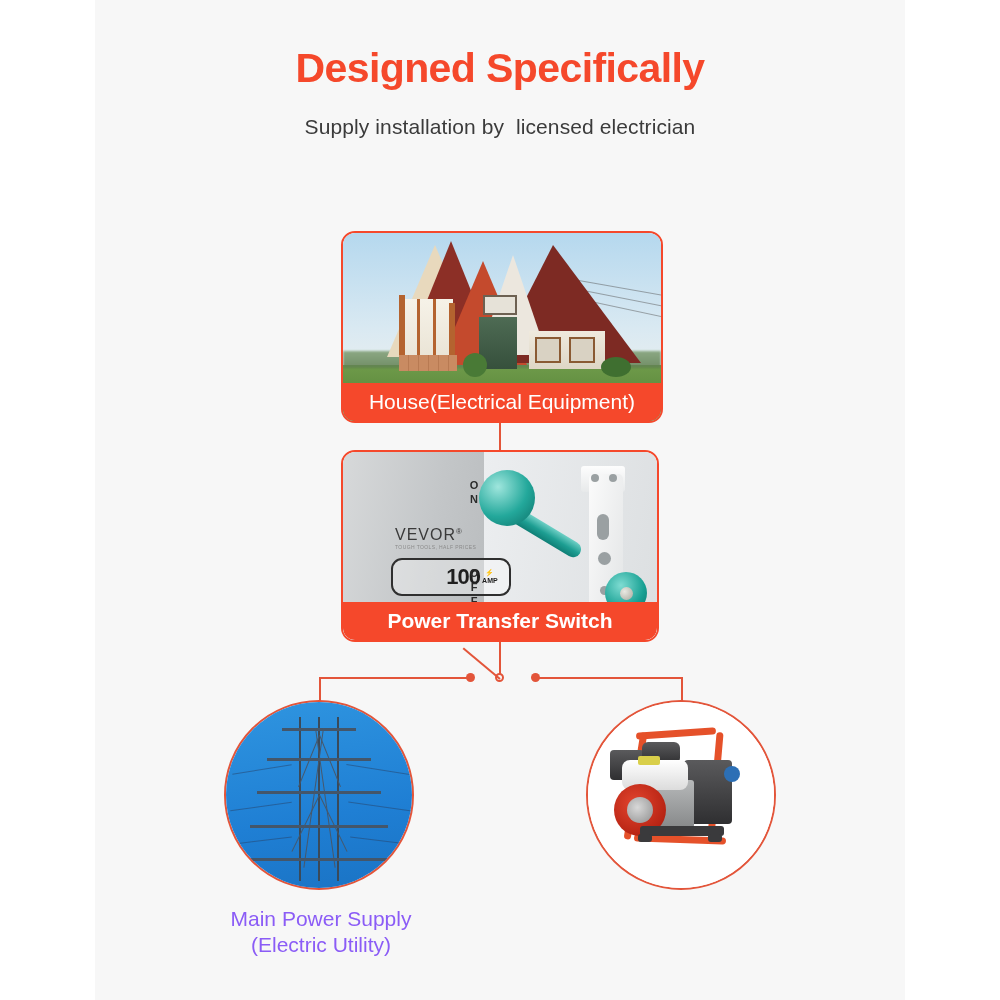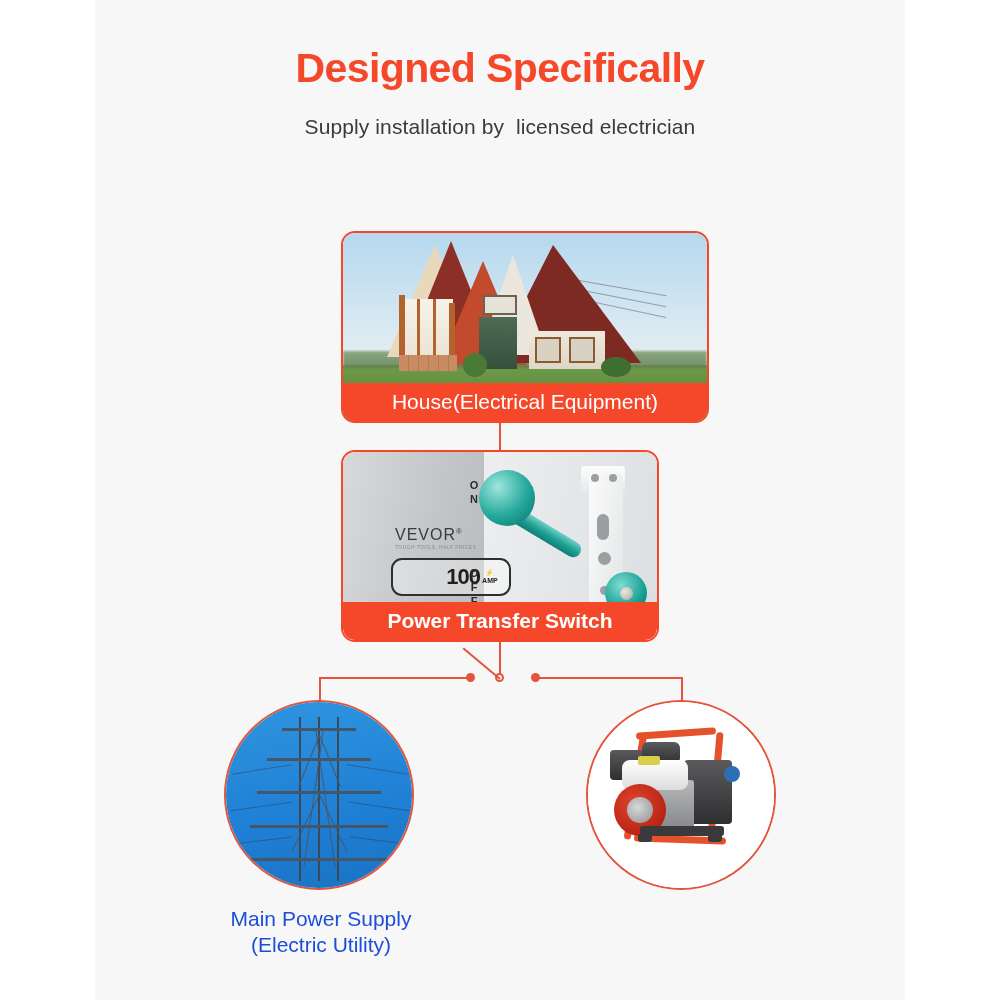--- a/index.html
+++ b/index.html
@@ -57,21 +57,21 @@
 
   
   .card {
     position: absolute;
     border: 2px solid #F5482B;
     border-radius: 14px;
     overflow: hidden;
     background: #ffffff;
     box-sizing: border-box;
   }
-  #house-card  { left: 341px; top: 231px; width: 368px; height: 192px; }
+  #house-card  { left: 341px; top: 231px; width: 322px; height: 192px; }
   #switch-card { left: 341px; top: 450px; width: 318px; height: 192px; }
 
   .photo {
     position: absolute;
     left: 0; top: 0;
     width: 100%;
     height: 100%;
     overflow: hidden;
   }
   .card-label {
@@ -270,21 +270,21 @@
     width: 190px; height: 190px;
     border-radius: 50%;
     border: 2px solid #E3553A;
     overflow: hidden;
     position: relative;
     box-sizing: border-box;
     background: #ffffff;
   }
   .node-label {
     margin-top: 16px;
-    color: #1d4ed8;
+    color: #8b5cf6;
     font-size: 21px;
     line-height: 26px;
     white-space: pre-line;
   }
 
   
   .pylon-sky {
     position: absolute; inset: 0;
     background: linear-gradient(170deg, #2f95e0, #1f7fd4 60%, #1a73c4);
   }

